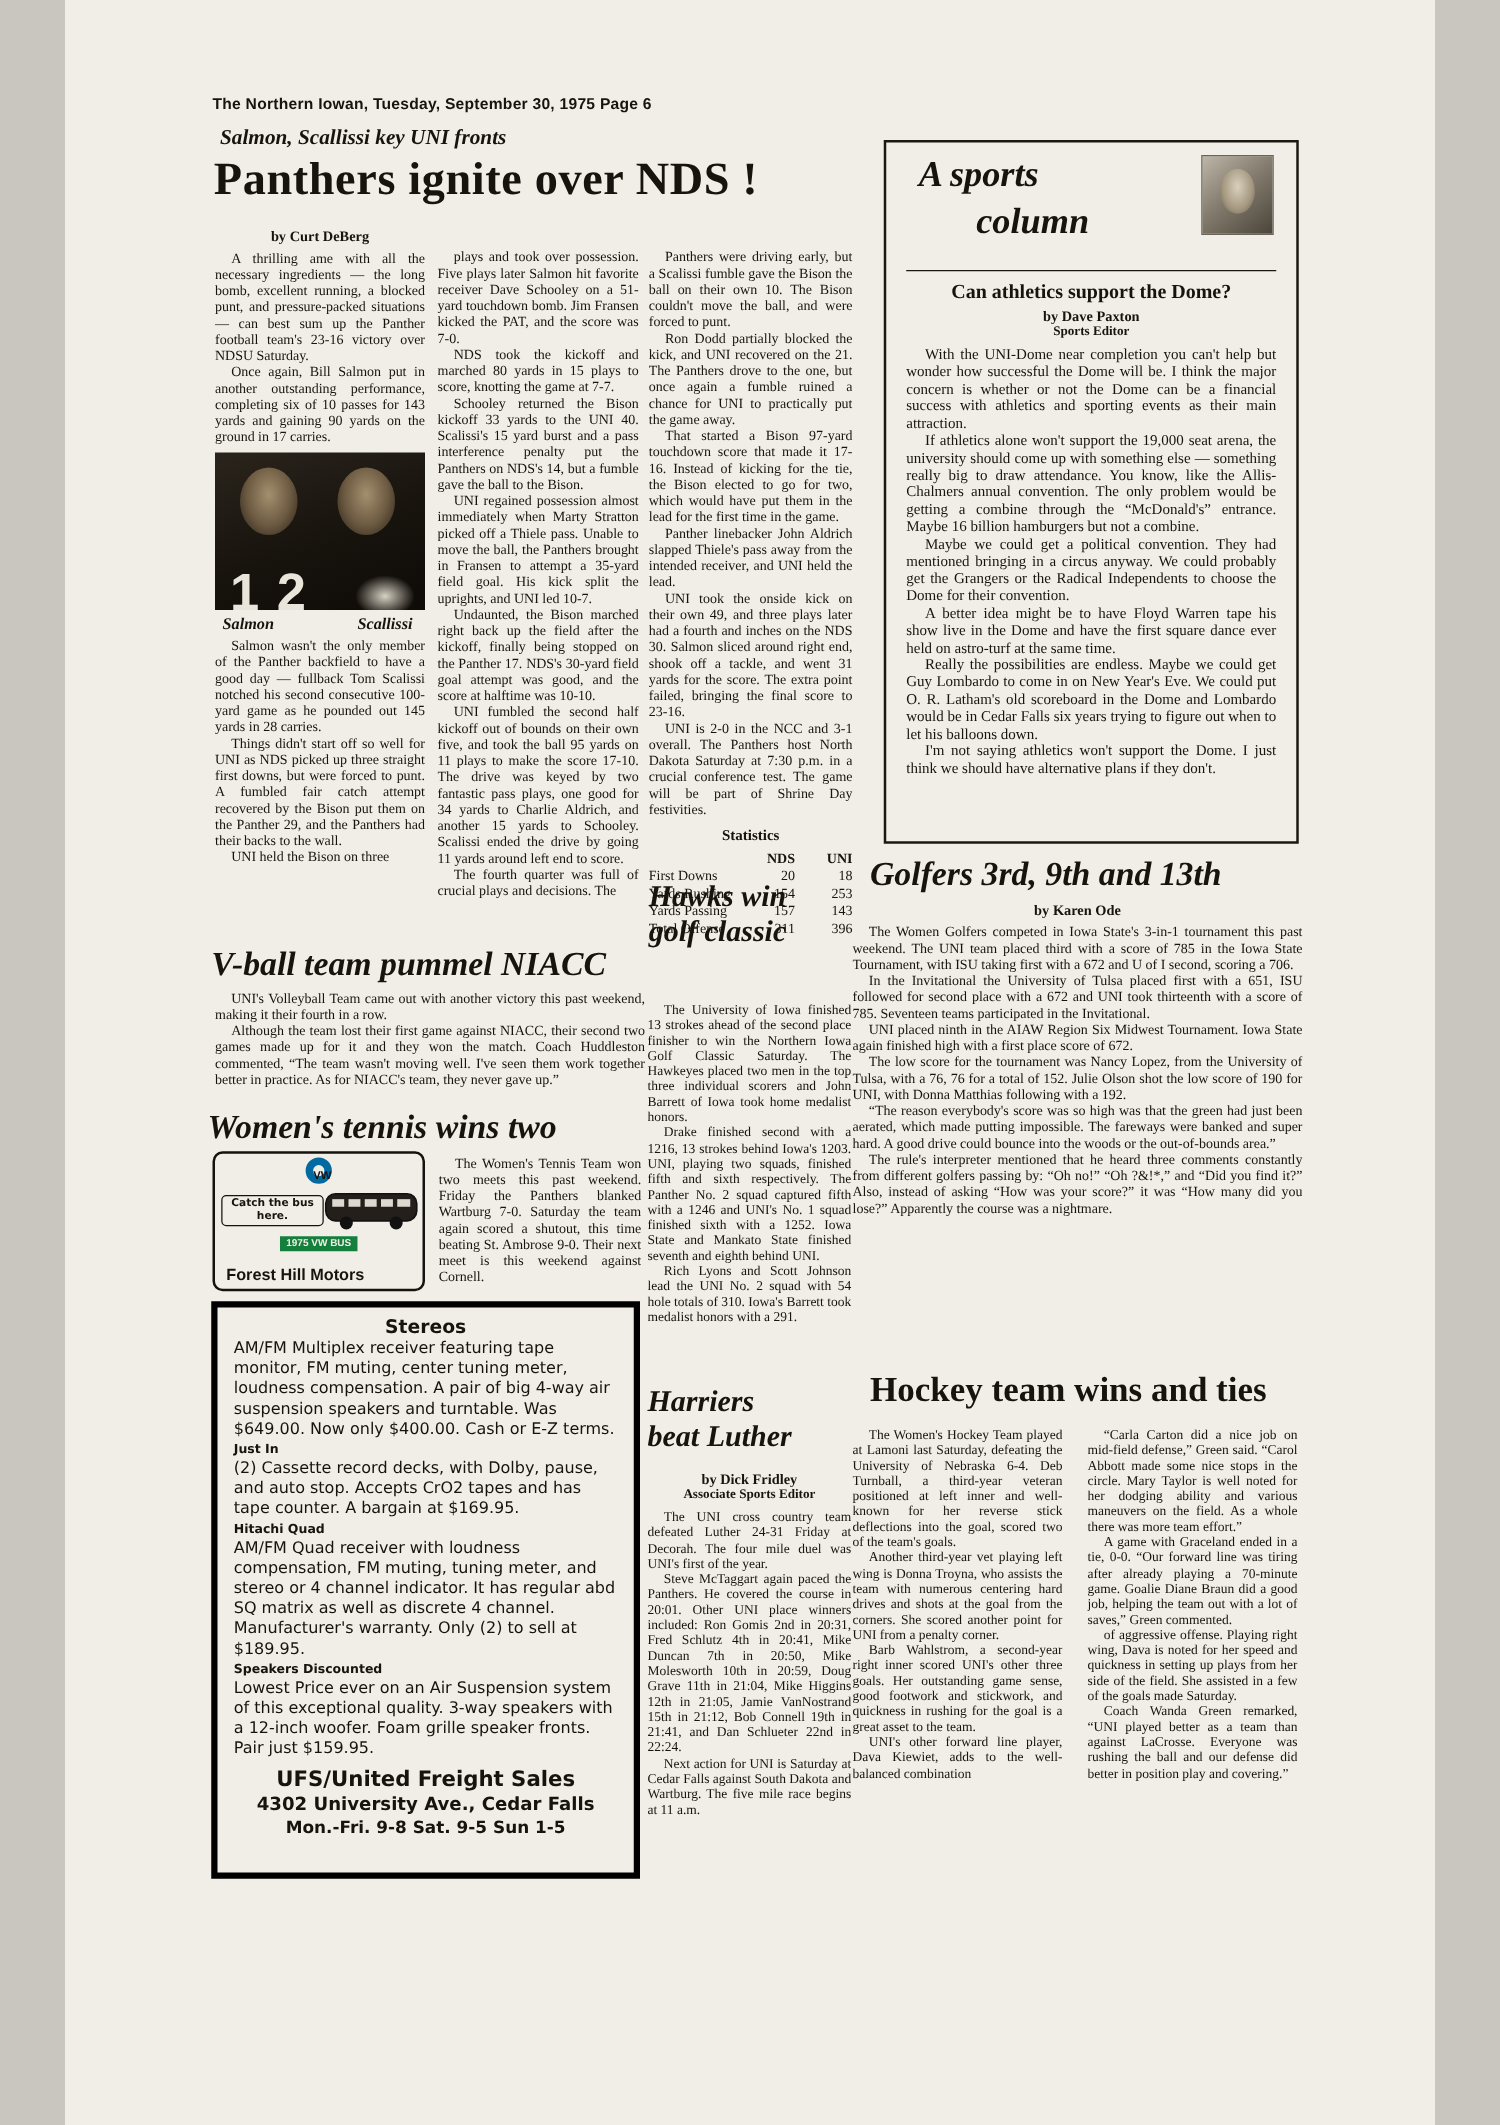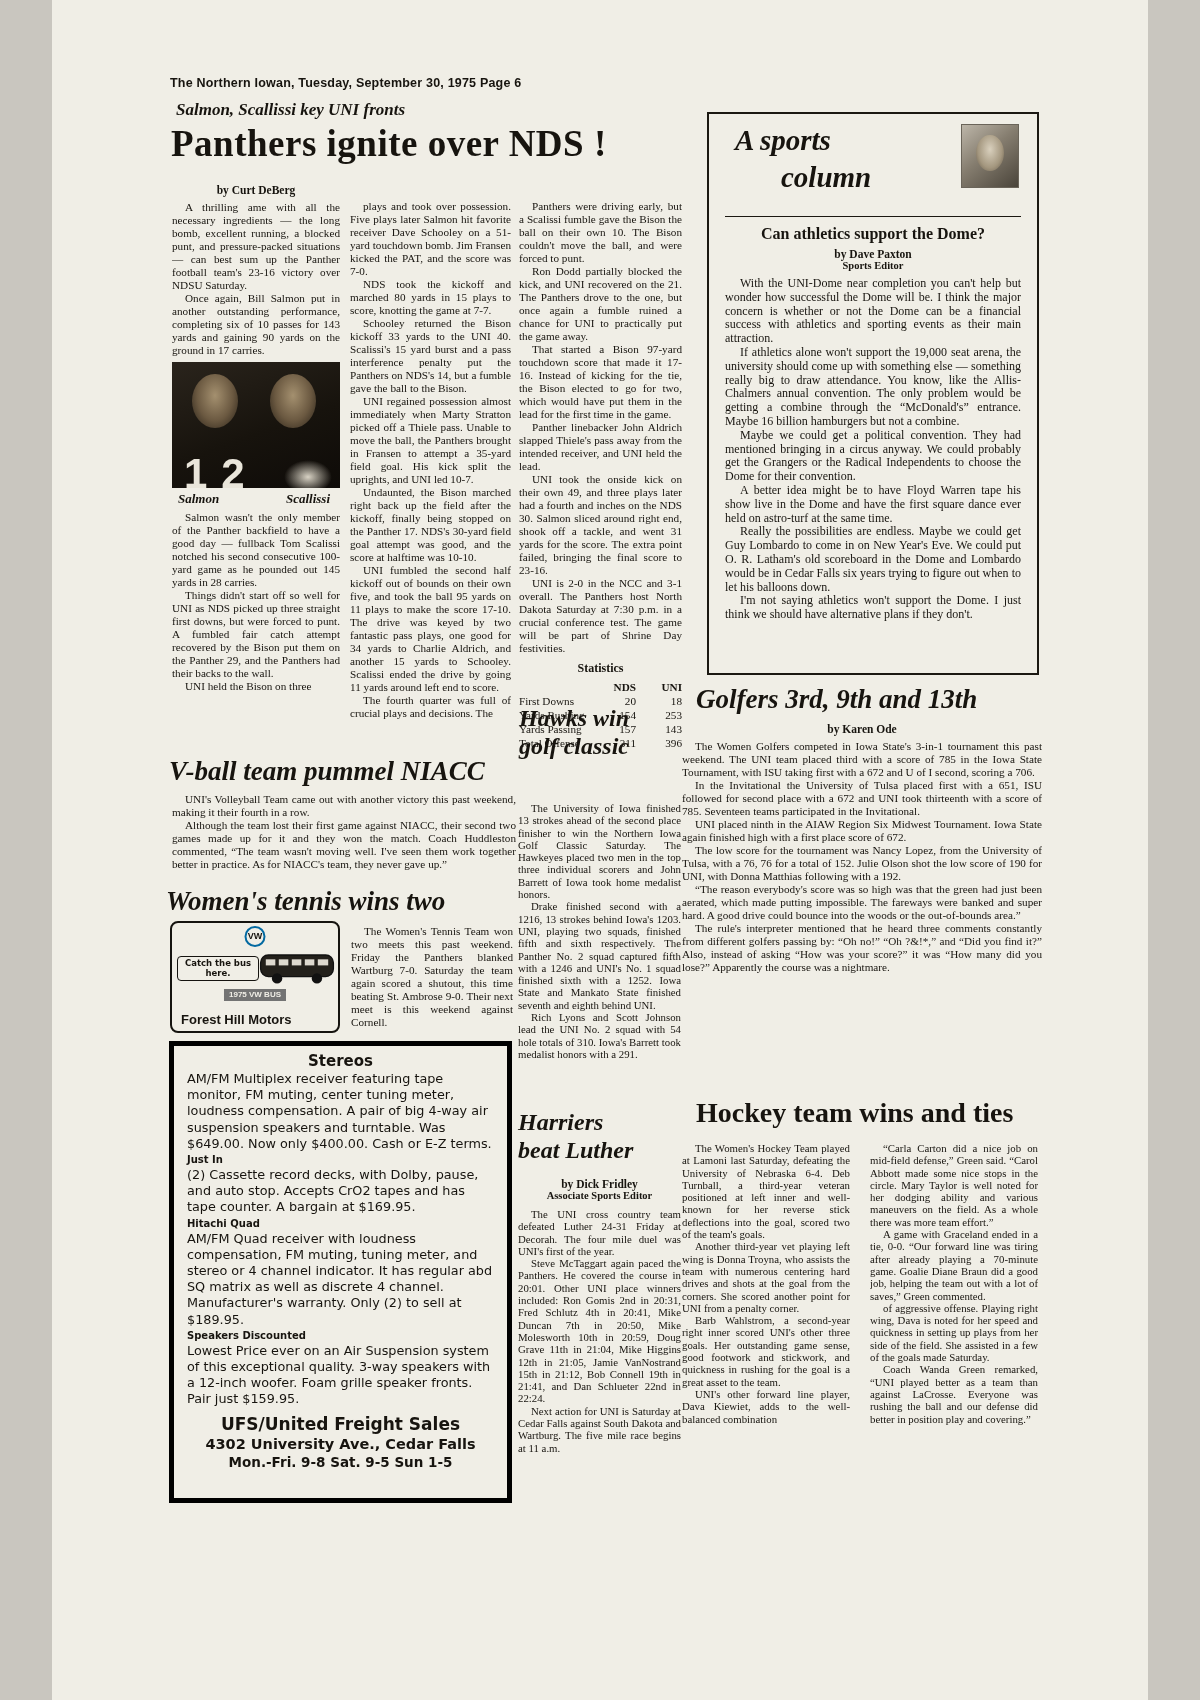--- a/index.html
+++ b/index.html
@@ -53,25 +53,25 @@
   .sc-body { margin-top: 6px; }
   .sc-body p { font-size: 12px; line-height: 13.8px; text-align: justify; text-indent: 15px; }
 
   .sec-headline-i { font: bold italic 27px "Liberation Serif", serif; }
   .sec-headline-i.small { font-size: 24px; line-height: 28px; }
   .sec-headline-r { font: bold 28px "Liberation Serif", serif; }
 
   
   .vw-ad { left: 118px; top: 921px; width: 170px; height: 112px; border: 2px solid #15130f; border-radius: 8px; }
   .vw-logo { position: absolute; top: 3px; left: 50%; transform: translateX(-50%); width: 21px; height: 21px;
-    border: 2px solid #0369a1; border-radius: 50%; font: bold 9px/17px "Liberation Sans", sans-serif; text-align: center; }
+    border: 6px solid #0369a1; border-radius: 50%; font: bold 9px/17px "Liberation Sans", sans-serif; text-align: center; }
   .vw-bubble { position: absolute; top: 33px; left: 5px; width: 82px; border: 1.5px solid #15130f; border-radius: 4px;
     padding: 2px 3px; font: bold 8.5px/9.5px "DejaVu Sans", sans-serif; text-align: center; background: #f0eee6; }
   .vw-bus { position: absolute; top: 27px; right: 2px; width: 78px; height: 36px; }
-  .vw-bus-label { position: absolute; top: 66px; left: 50%; transform: translateX(-50%); background: #737373; color: #f0eee6;
+  .vw-bus-label { position: absolute; top: 66px; left: 50%; transform: translateX(-50%); background: #15803d; color: #f0eee6;
     font: bold 8px/10px "Liberation Sans", sans-serif; padding: 1px 5px; white-space: nowrap; }
   .vw-dealer { position: absolute; bottom: 4px; left: 9px; font: bold 13px "Liberation Sans", sans-serif; }
 
   
   .stereo-ad { left: 117px; top: 1041px; width: 343px; height: 462px; border: 5px solid #000; padding: 6px 13px;
     font-family: "DejaVu Sans", sans-serif; overflow: hidden; }
   .stereo-ad .ad-title { font-weight: bold; font-size: 15px; text-align: center; }
   .stereo-ad .ad-sub { font-weight: bold; font-size: 10px; text-align: left; margin: 2px 0; }
   .stereo-ad p.ad-p { font-size: 12.8px; line-height: 16.2px; text-align: left; margin: 1px 0; }
   .stereo-ad .ad-store { font-weight: bold; font-size: 17px; text-align: center; margin-top: 6px; }

